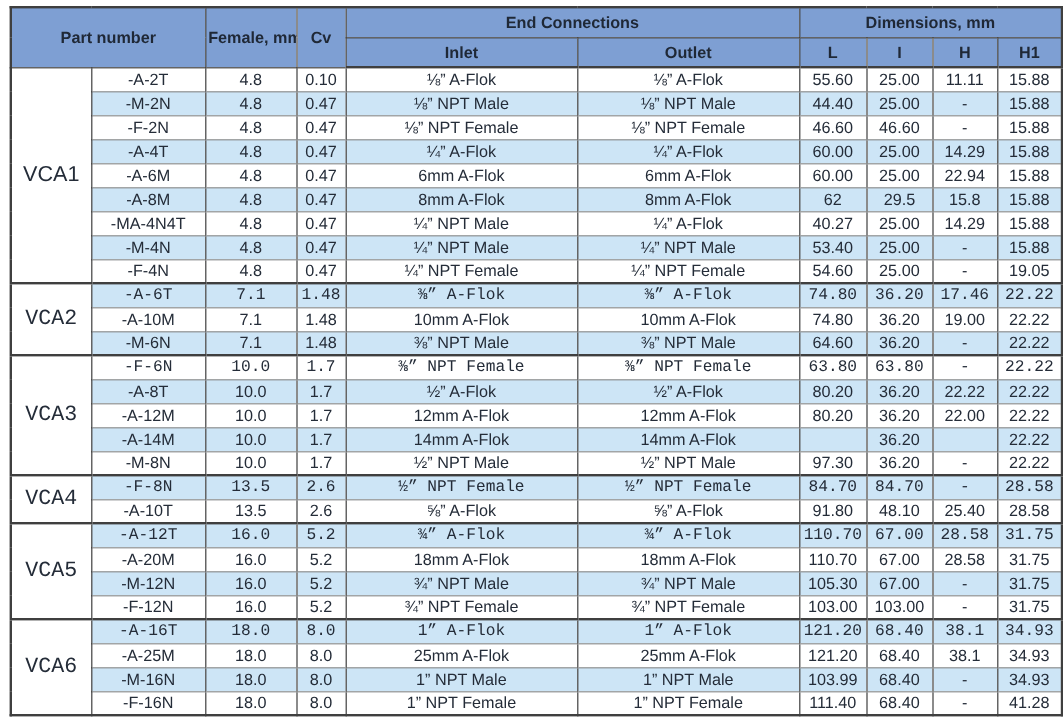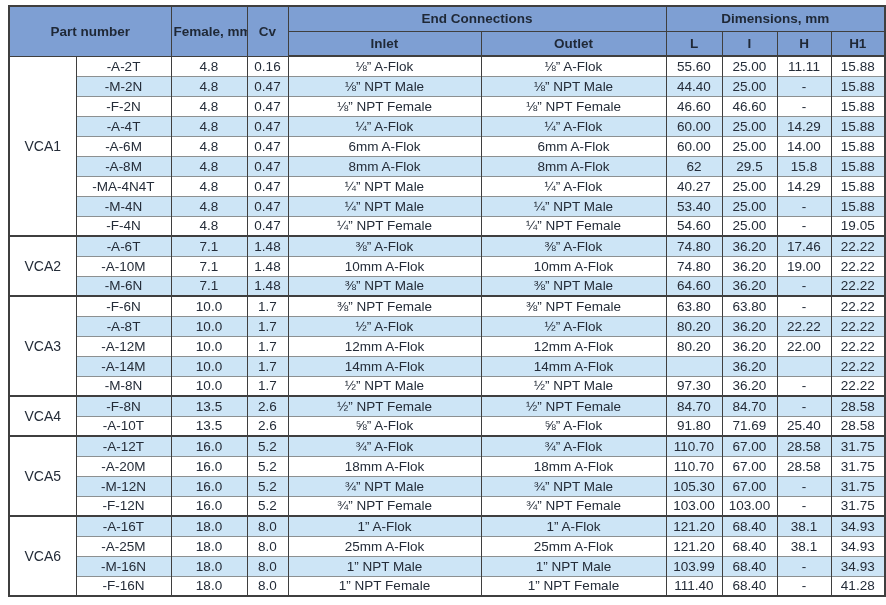--- a/index.html
+++ b/index.html
@@ -48,24 +48,24 @@
   tbody td {
     font-size: 13.5px;
     color: var(--body-text, #242C38);
     height: 20px;
     background: #ffffff;
     border-left: 1px solid var(--border-dark, #3F3F3F);
     border-right: 1px solid var(--border-dark, #3F3F3F);
     border-top: 1px solid var(--border-light, #8C9091);
   }
   tbody tr.alt td { background: var(--stripe-bg, #CDE5F6); }
-  tbody tr.group-start td { border-top: 2px solid var(--border-dark, #3F3F3F); }
+  tbody tr.group-start td { border-top: 2px solid var(--border-dark, #3F3F3F); font-family: Liberation Mono, monospace; }
   tbody td.group-cell {
     background: #ffffff !important;
-    font-size: 14px;
+    font-size: 18px;
   }
 </style>
 </head>
 <body>
 
 <div class="page">
   <table class="spec">
     <colgroup>
       <col style="width:67px">
       <col style="width:95px">
@@ -93,21 +93,21 @@
         <th>I</th>
         <th>H</th>
         <th>H1</th>
       </tr>
     </thead>
     <tbody id="table-body">
         <tr>
           <td rowspan="9" class="group-cell">VCA1</td>
           <td>-A-2T</td>
           <td>4.8</td>
-          <td>0.16</td>
+          <td>0.10</td>
           <td>⅛” A-Flok</td>
           <td>⅛” A-Flok</td>
           <td>55.60</td>
           <td>25.00</td>
           <td>11.11</td>
           <td>15.88</td>
         </tr>
         <tr class="alt">
           <td>-M-2N</td>
           <td>4.8</td>
@@ -142,21 +142,21 @@
           <td>15.88</td>
         </tr>
         <tr>
           <td>-A-6M</td>
           <td>4.8</td>
           <td>0.47</td>
           <td>6mm A-Flok</td>
           <td>6mm A-Flok</td>
           <td>60.00</td>
           <td>25.00</td>
-          <td>14.00</td>
+          <td>22.94</td>
           <td>15.88</td>
         </tr>
         <tr class="alt">
           <td>-A-8M</td>
           <td>4.8</td>
           <td>0.47</td>
           <td>8mm A-Flok</td>
           <td>8mm A-Flok</td>
           <td>62</td>
           <td>29.5</td>
@@ -298,21 +298,21 @@
           <td>-</td>
           <td>28.58</td>
         </tr>
         <tr>
           <td>-A-10T</td>
           <td>13.5</td>
           <td>2.6</td>
           <td>⅝” A-Flok</td>
           <td>⅝” A-Flok</td>
           <td>91.80</td>
-          <td>71.69</td>
+          <td>48.10</td>
           <td>25.40</td>
           <td>28.58</td>
         </tr>
         <tr class="group-start alt">
           <td rowspan="4" class="group-cell">VCA5</td>
           <td>-A-12T</td>
           <td>16.0</td>
           <td>5.2</td>
           <td>¾” A-Flok</td>
           <td>¾” A-Flok</td>

